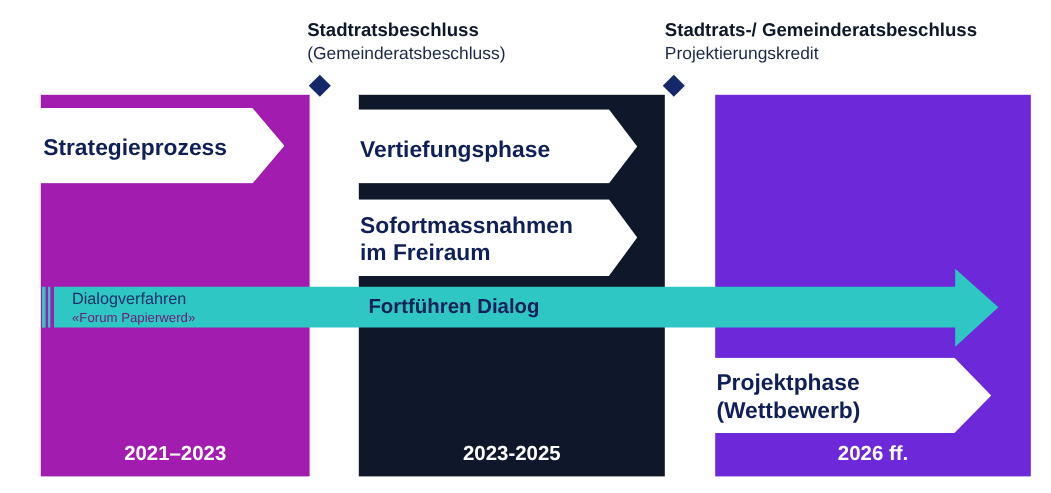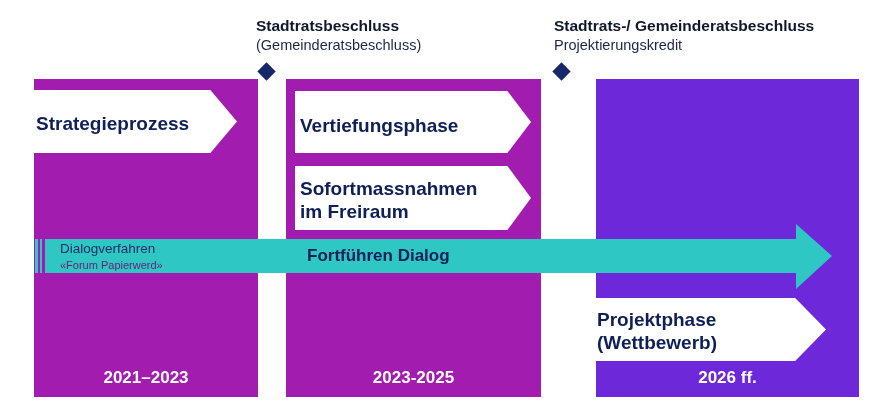--- a/index.html
+++ b/index.html
@@ -22,21 +22,21 @@
 <div class="diamond" style="left:260px; top:65px;"></div>
 
 <div class="milestone-title" style="left:554px; top:17px;">Stadtrats-/ Gemeinderatsbeschluss</div>
 <div class="milestone-sub" style="left:554px; top:37px;">Projektierungskredit</div>
 <div class="diamond" style="left:555px; top:65px;"></div>
 
 <div class="panel" style="left:23px; width:224px; background:#a21caf;margin-left:11px;">
   <div class="year">2021–2023</div>
 </div>
 
-<div class="panel" style="left:286px; width:255px; background:#a21caf;">
+<div class="panel" style="left:299px; width:255px; background:#0f172a;">
   <div class="year">2023-2025</div>
 </div>
 
 <div class="panel" style="left:596px; width:263px; background:#6d28d9;">
   <div class="year">2026 ff.</div>
 </div>
 
 <div class="chevron" style="left:32px; top:90px; width:205px; height:63px; clip-path:polygon(0 0, 87% 0, 100% 50%, 87% 100%, 0 100%);"></div>
 <div class="chevron-text" style="left:36px; top:112px;">Strategieprozess</div>
 

